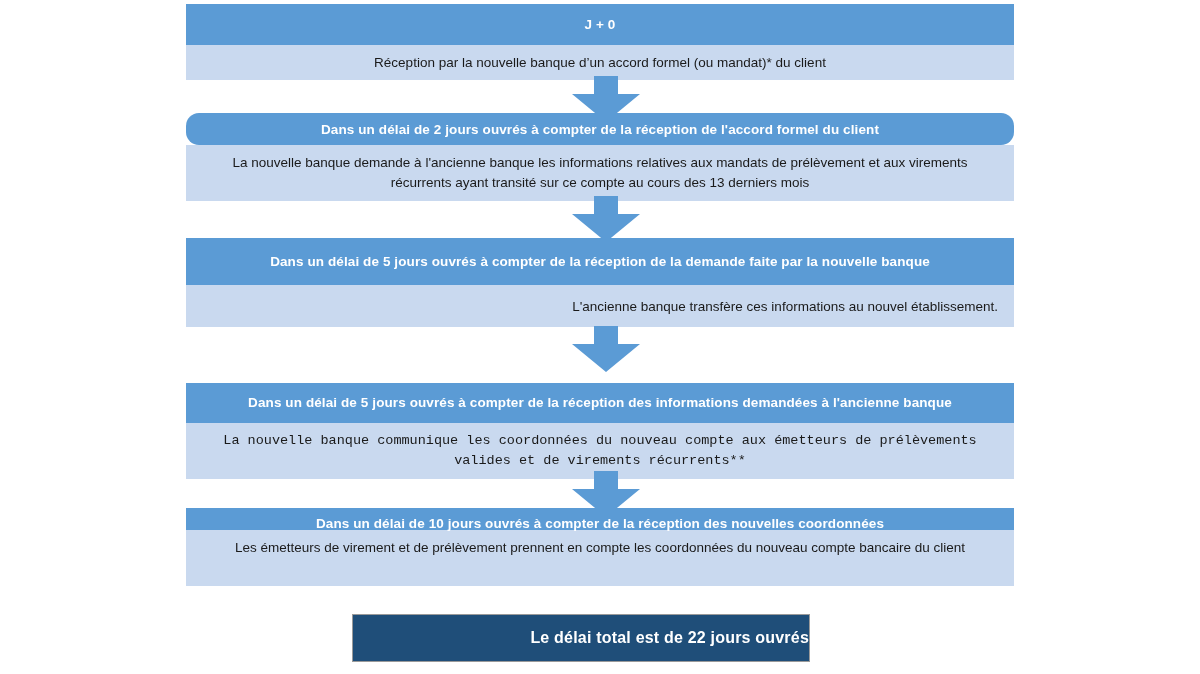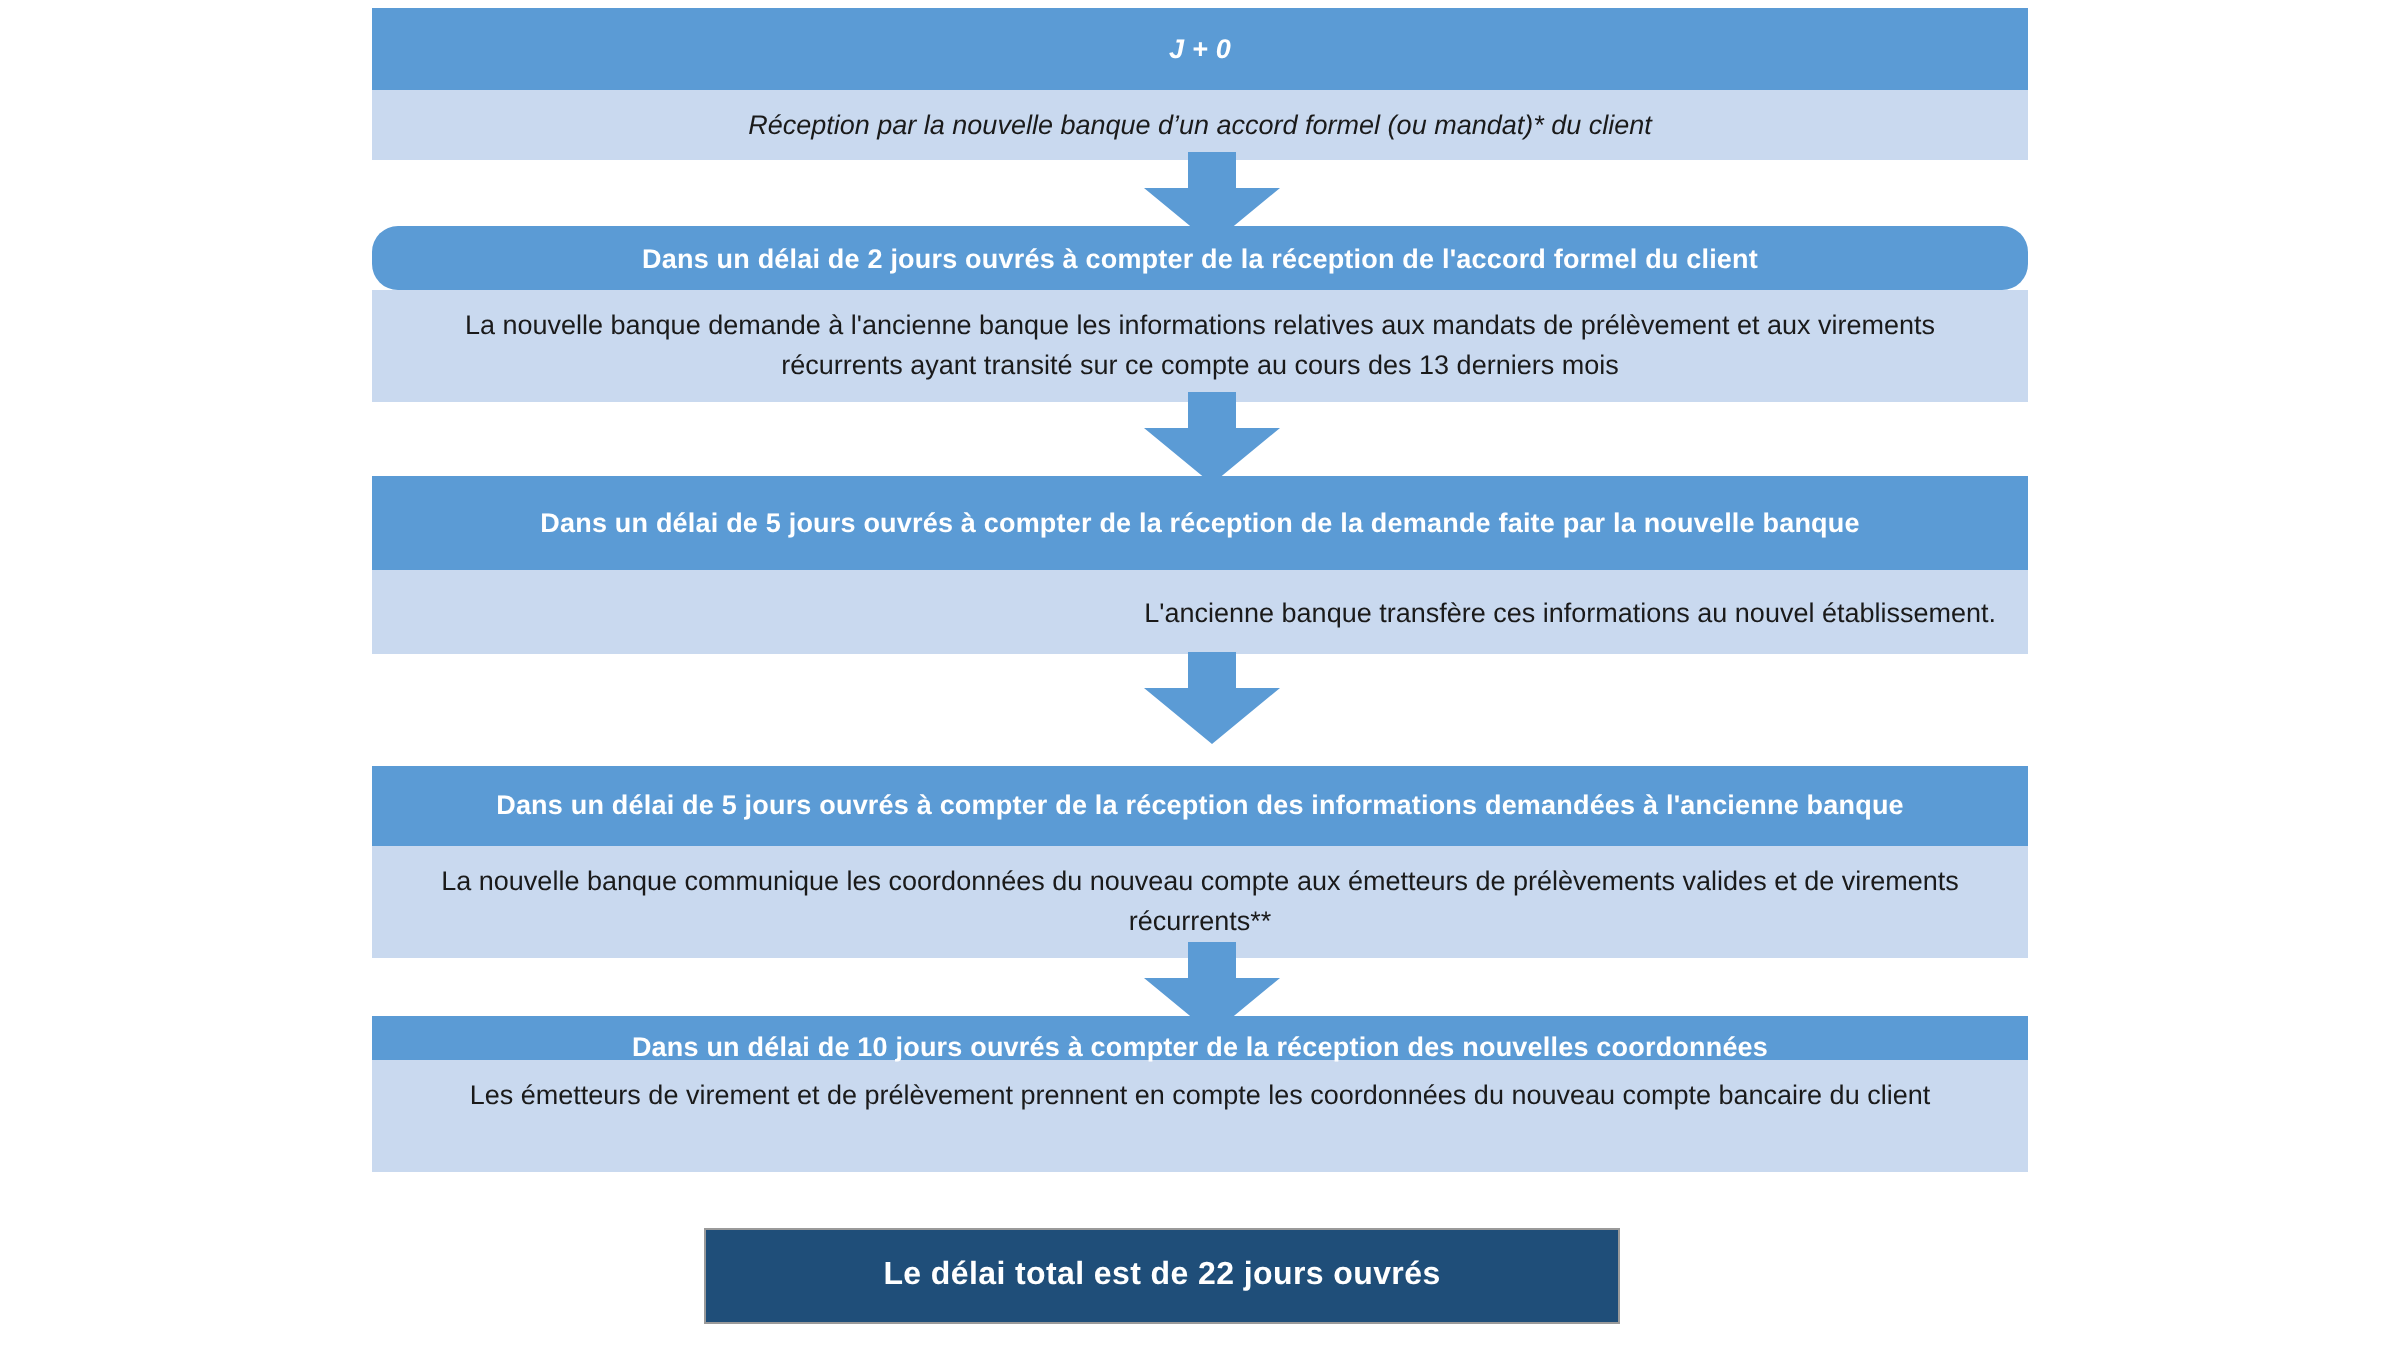--- a/index.html
+++ b/index.html
@@ -47,35 +47,35 @@
     background: #C9D9EF;
     color: #1a1a1a;
     font-size: 13.5px;
     text-align: center;
     line-height: 1.45;
     padding: 8px 16px 10px 16px;
     box-sizing: border-box;
   }
 
   
-  #step-1 { top: 4px; font-style: italic; }
+  #step-1 { top: 4px; }
   #step-1 .step-header { height: 41px; line-height: 28px; padding-top: 7px; }
   #step-1 .step-body   { height: 35px; line-height: 22px; padding-top: 7px; }
 
   #step-2 { top: 113px; }
   #step-2 .step-header { height: 32px; line-height: 19px; border-radius: 13px; }
   #step-2 .step-body   { height: 56px; text-align: center; }
 
   #step-3 { top: 238px; }
   #step-3 .step-header { height: 47px; line-height: 33px; }
   #step-3 .step-body   { height: 42px; line-height: 28px; text-align: right; }
 
   #step-4 { top: 383px; }
   #step-4 .step-header { height: 40px; line-height: 26px; }
-  #step-4 .step-body   { height: 56px; }
+  #step-4 .step-body   { height: 56px; font-family: Liberation Mono, monospace; }
 
   #step-5 { top: 508px; }
   #step-5 .step-header { height: 22px; line-height: 18px; }
   #step-5 .step-body   { height: 56px; }
 
   
   .arrow-down {
     position: absolute;
     width: 72px;
     height: 48px;
@@ -93,21 +93,21 @@
     position: absolute;
     left: 352px;
     top: 614px;
     width: 458px;
     height: 48px;
     background: #1F4E79;
     border: 1px solid #9a9a9a;
     box-sizing: border-box;
     display: flex;
     align-items: center;
-    justify-content: center;
+    justify-content: flex-end;
   }
   #total-banner .total-text {
     color: #ffffff;
     font-weight: bold;
     font-size: 16px;
     letter-spacing: 0.2px;
   }
 </style>
 </head>
 <body>

